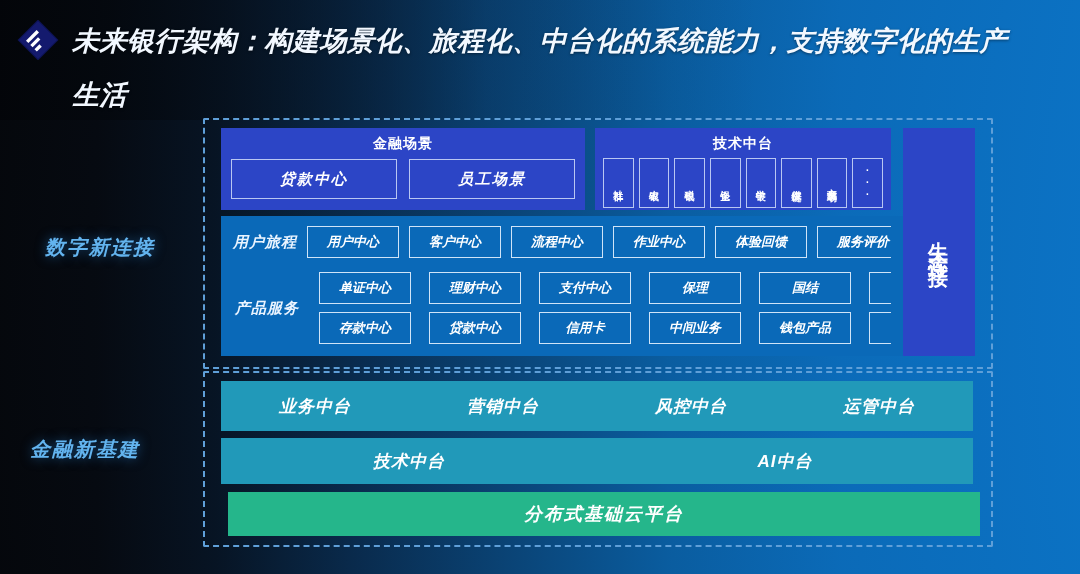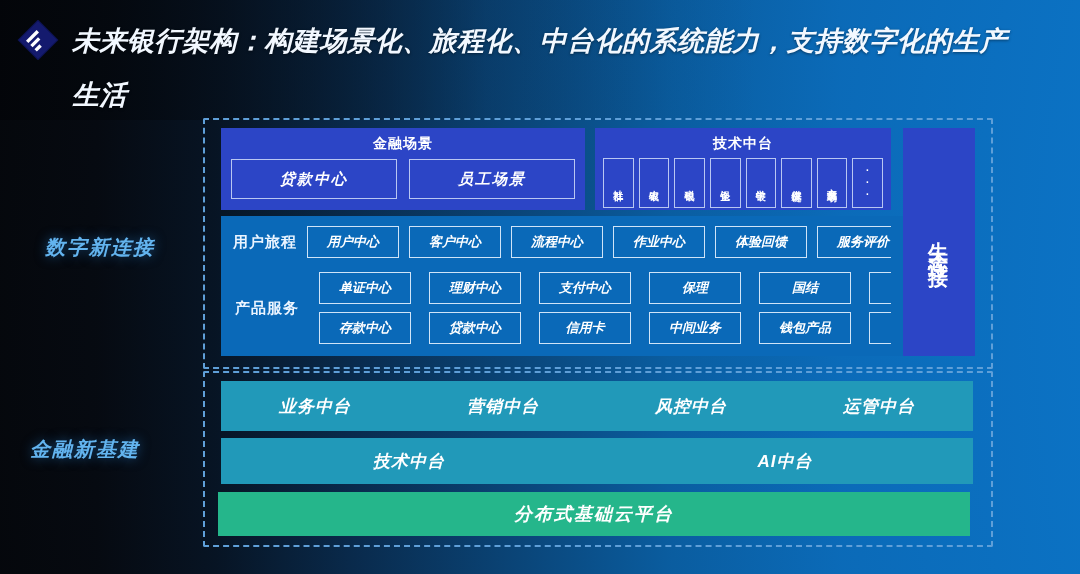--- a/index.html
+++ b/index.html
@@ -88,21 +88,21 @@
   
   #band{
     left:221px;top:216px;width:670px;height:140px;
     background:#0a69b8;
   }
   .band-row{
     position:absolute;display:flex;align-items:center;gap:10px;
   }
   #row-journey{left:12px;top:10px;right:10px;height:32px;}
   .row-label{
-    color:#eaf4ff;font-size:15px;font-weight:700;
+    color:#eaf4ff;font-size:15px;font-weight:700;font-style:italic;
     letter-spacing:1px;white-space:nowrap;
   }
   .chip{
     border:1px solid #cfe4f8;background:#0a69b8;color:#ffffff;
     font-size:13px;font-weight:700;font-style:italic;
     display:flex;align-items:center;justify-content:center;
     height:30px;min-width:74px;padding:0 8px;white-space:nowrap;
   }
   #prod-label{position:absolute;left:14px;top:83px;}
   .prod-grid{position:absolute;left:98px;top:56px;right:10px;}
@@ -132,21 +132,21 @@
   
   .plat-row{position:absolute;display:flex;gap:0;z-index:4;}
   #plat-row1{left:221px;top:381px;width:752px;height:50px;}
   #plat-row2{left:221px;top:438px;width:752px;height:46px;}
   .plat{
     flex:1;background:#2199b9;
     display:flex;align-items:center;justify-content:center;
     color:#ffffff;font-size:17px;font-weight:700;font-style:italic;letter-spacing:1px;
   }
   #cloud{
-    position:absolute;left:218px;top:492px;width:752px;height:44px;z-index:4;
+    position:absolute;left:228px;top:492px;width:752px;height:44px;z-index:4;
     background:#25b68b;
     display:flex;align-items:center;justify-content:center;
     color:#ffffff;font-size:18px;font-weight:700;font-style:italic;letter-spacing:2px;
   }
 </style>
 </head>
 <body>
 
 <div class="stage"></div>
 

